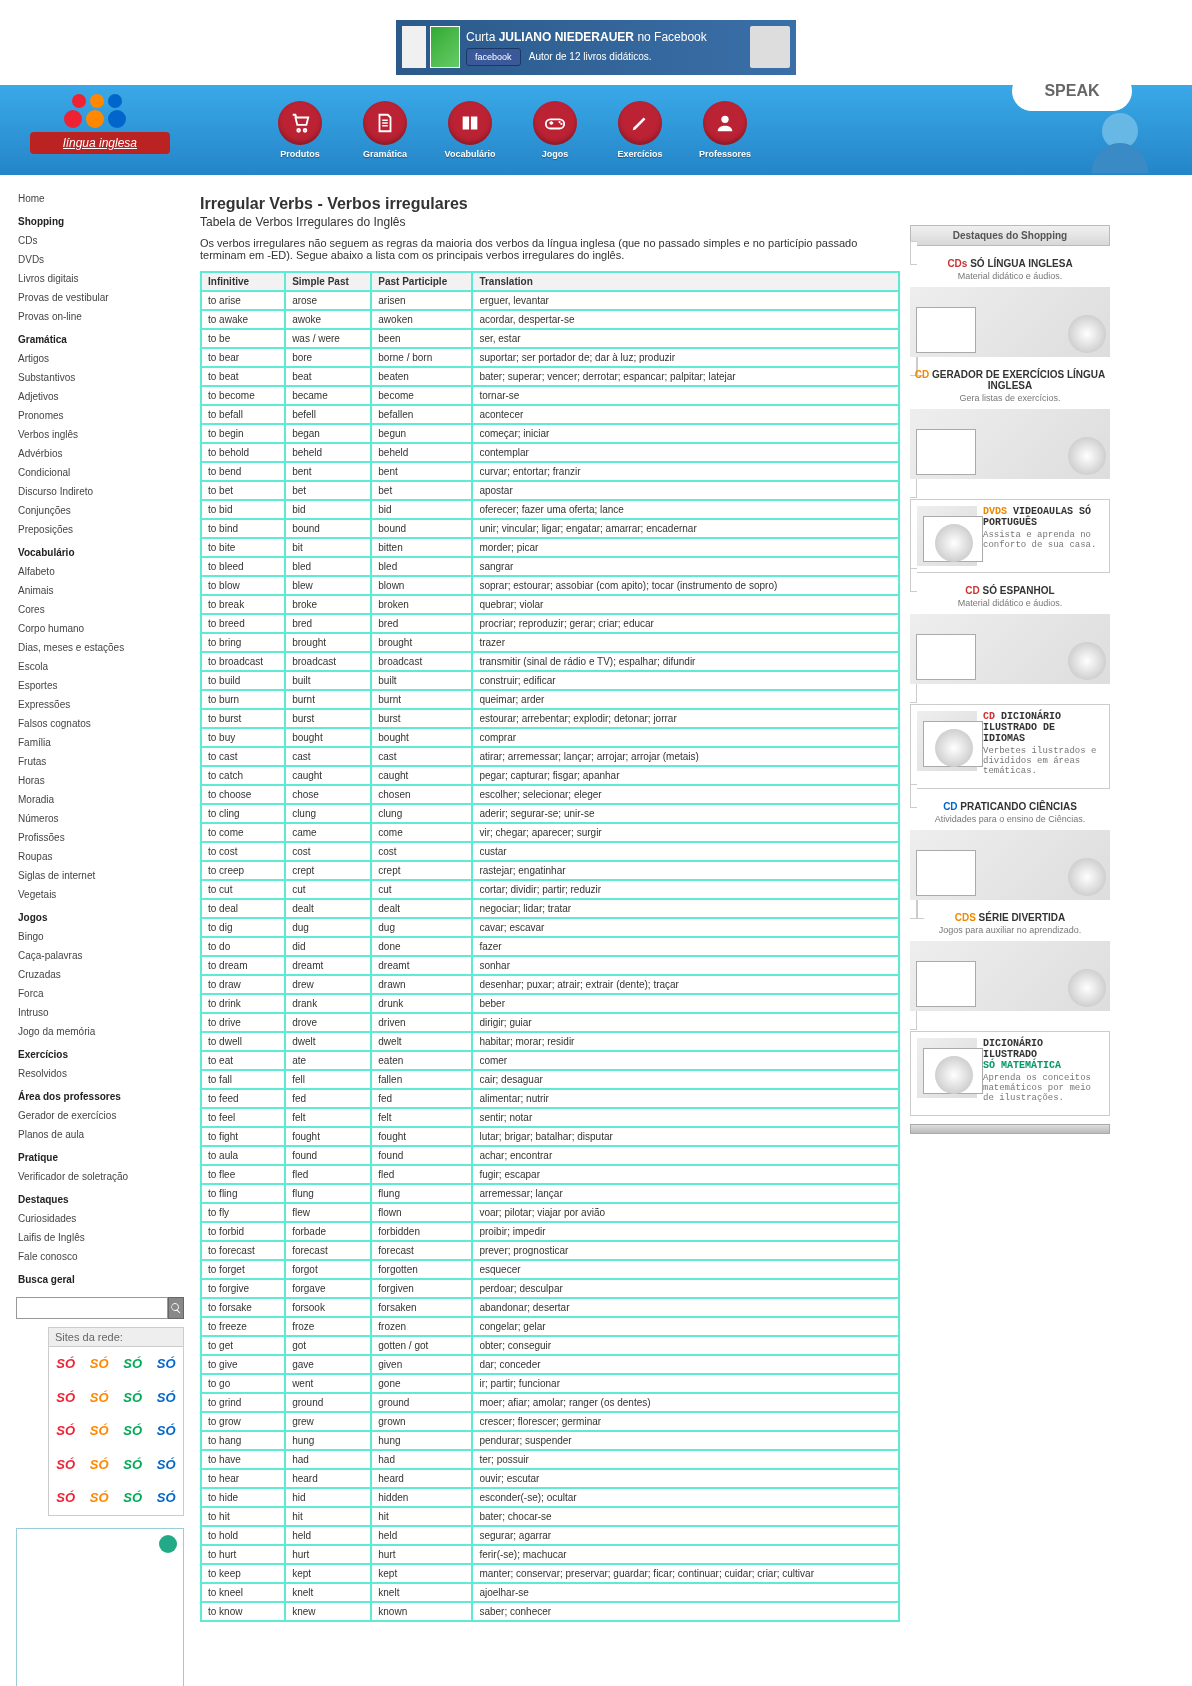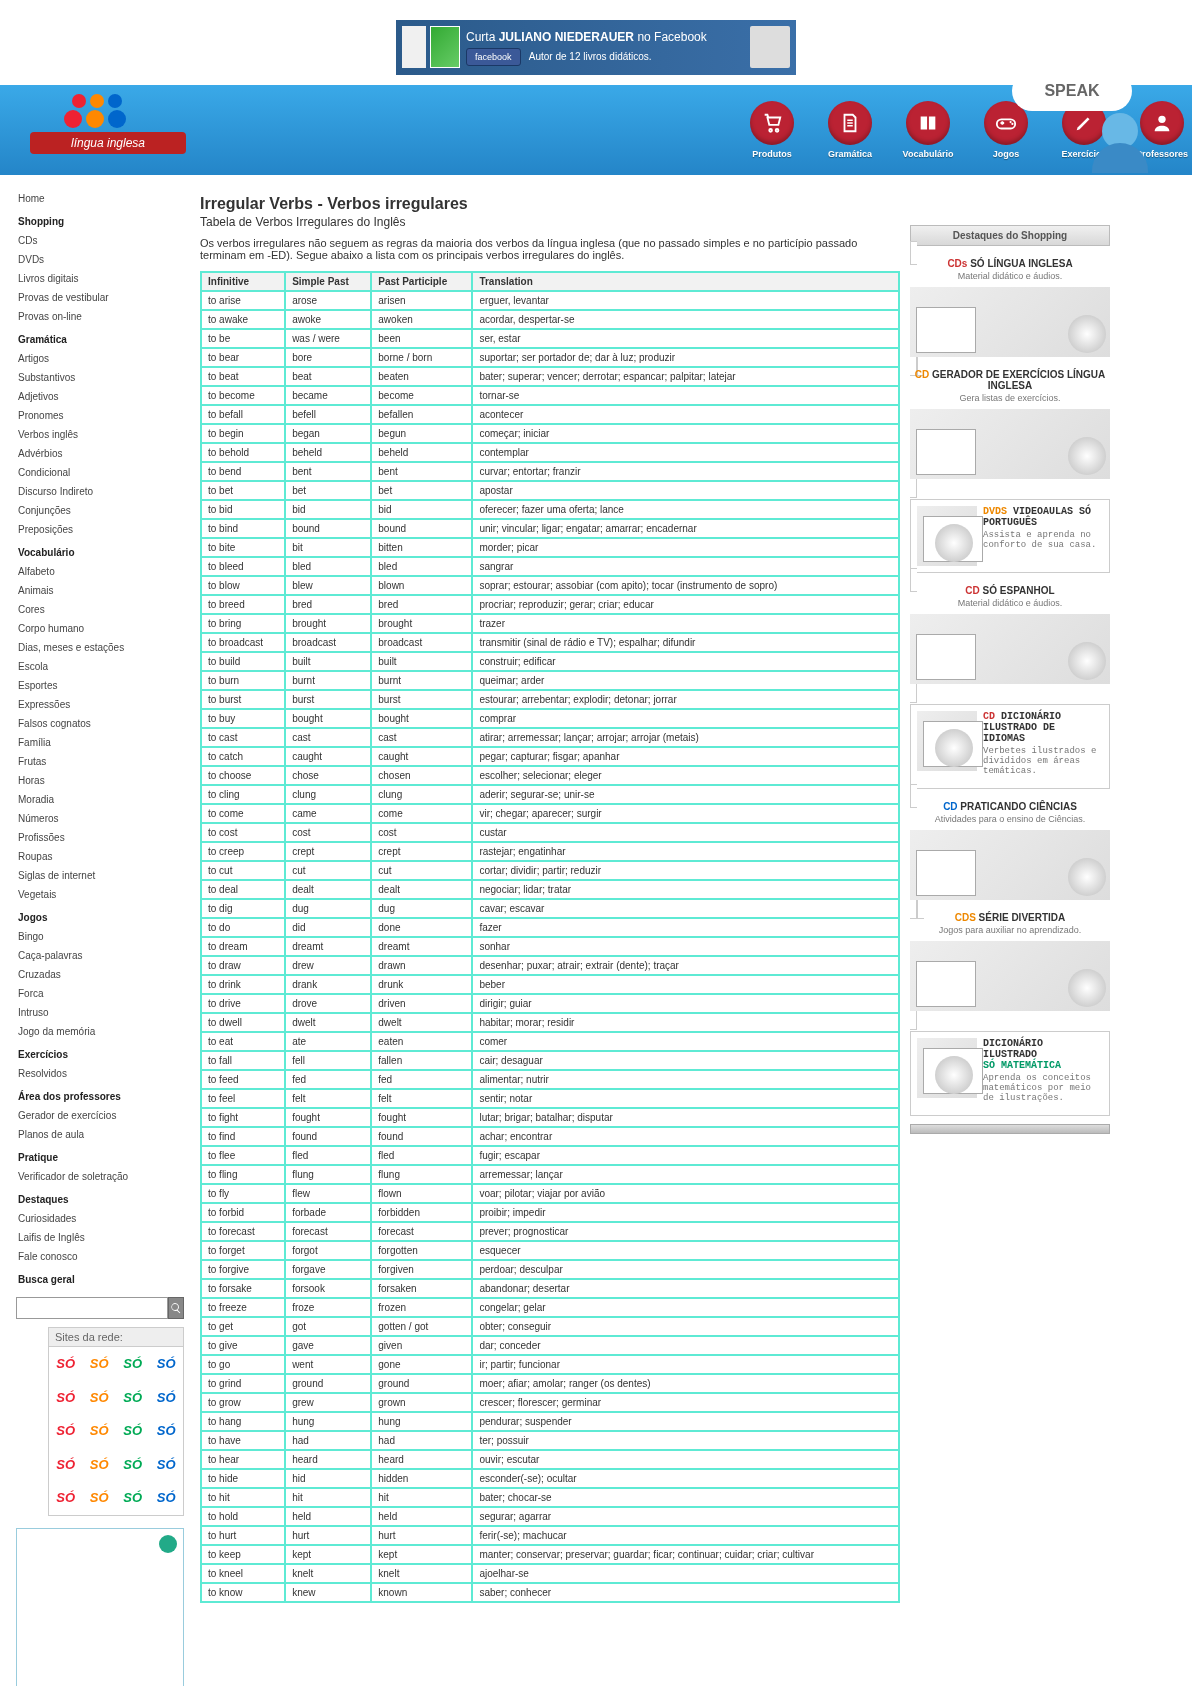--- a/index.html
+++ b/index.html
@@ -22,23 +22,23 @@
 .logo { width:200px; display:flex; align-items:center; justify-content:center; }
 .logo-badge { width:140px; height:60px; position:relative; }
 .logo-badge .dots{ position:absolute; top:-6px; left:30px; width:80px; height:36px;}
 .logo-badge .dots span{ position:absolute; width:14px; height:14px; border-radius:50%; }
 .logo-badge .dots .d1{background:#e23;left:12px;top:0;}
 .logo-badge .dots .d2{background:#f80;left:30px;top:0;}
 .logo-badge .dots .d3{background:#06c;left:48px;top:0;}
 .logo-badge .dots .d4{background:#e23;left:4px;top:16px;width:18px;height:18px;}
 .logo-badge .dots .d5{background:#f80;left:26px;top:16px;width:18px;height:18px;}
 .logo-badge .dots .d6{background:#06c;left:48px;top:16px;width:18px;height:18px;}
-.logo-badge .bar{ position:absolute; bottom:6px; left:0; width:156px; height:22px; background:#b22; border-radius:4px; color:#fff; font-size:12px; font-style:italic; display:flex; align-items:center; justify-content:center;}
-
-.navwrap { flex:1; display:flex; gap:18px; padding-left:70px;justify-content:flex-end; }
+.logo-badge .bar{ position:absolute; bottom:6px; left:0; width:140px; height:22px; background:#b22; border-radius:4px; color:#fff; font-size:12px; font-style:italic; display:flex; align-items:center; justify-content:center;text-decoration:underline;}
+
+.navwrap { flex:1; display:flex; gap:25px; padding-left:70px; }
 .navitem { width:60px; text-align:center; }
 .navitem .ic { width:44px; height:44px; margin:0 auto 4px; border-radius:50%; background:#b23; display:flex; align-items:center; justify-content:center; box-shadow:inset 0 -3px 4px rgba(0,0,0,.25);}
 .navitem .ic svg{width:22px;height:22px;fill:#fff;}
 .navitem .lbl { color:#fff; font-size:9px; font-weight:bold; text-shadow:0 1px 1px rgba(0,0,0,.4);}
 .speak { position:absolute; right:0; top:0; width:200px; height:90px; }
 .speak .bub{ position:absolute; right:60px; top:-14px; width:120px; height:40px; background:#fff; border-radius:20px; display:flex; align-items:center; justify-content:center; font-weight:bold; color:#666; font-size:16px;}
 .speak .head{ position:absolute; right:54px; top:28px; width:36px; height:36px; border-radius:50%; background:#68b8e6;}
 .speak .body{ position:absolute; right:44px; top:58px; width:56px; height:30px; background:#3a8ac6; border-radius:28px 28px 0 0;}
 
 
@@ -423,20 +423,26 @@
               <td>bled</td>
               <td>sangrar</td>
             </tr>
             <tr>
               <td>to blow</td>
               <td>blew</td>
               <td>blown</td>
               <td>soprar; estourar; assobiar (com apito); tocar (instrumento de sopro)</td>
             </tr>
             <tr>
+              <td>to break</td>
+              <td>broke</td>
+              <td>broken</td>
+              <td>quebrar; violar</td>
+            </tr>
+            <tr>
               <td>to breed</td>
               <td>bred</td>
               <td>bred</td>
               <td>procriar; reproduzir; gerar; criar; educar</td>
             </tr>
             <tr>
               <td>to bring</td>
               <td>brought</td>
               <td>brought</td>
               <td>trazer</td>
@@ -591,21 +597,21 @@
               <td>felt</td>
               <td>sentir; notar</td>
             </tr>
             <tr>
               <td>to fight</td>
               <td>fought</td>
               <td>fought</td>
               <td>lutar; brigar; batalhar; disputar</td>
             </tr>
             <tr>
-              <td>to find</td>
+              <td>to aula</td>
               <td>found</td>
               <td>found</td>
               <td>achar; encontrar</td>
             </tr>
             <tr>
               <td>to flee</td>
               <td>fled</td>
               <td>fled</td>
               <td>fugir; escapar</td>
             </tr>

